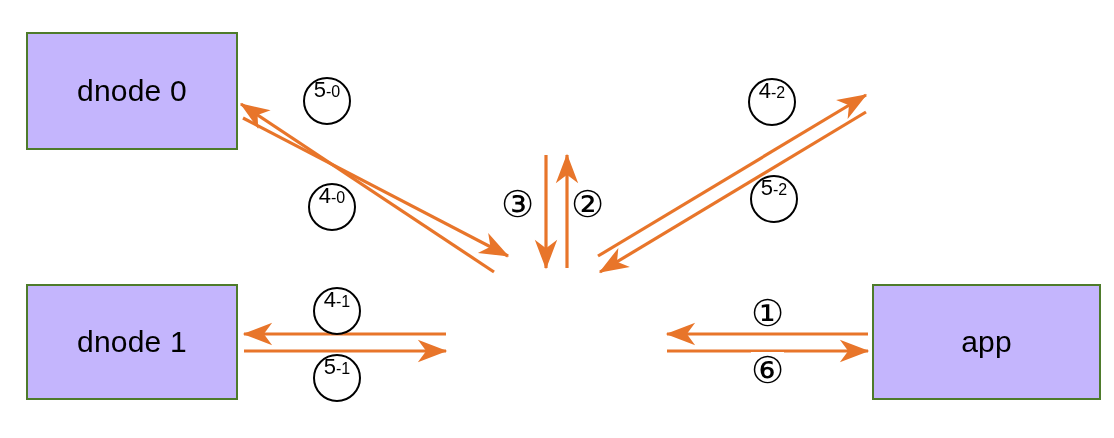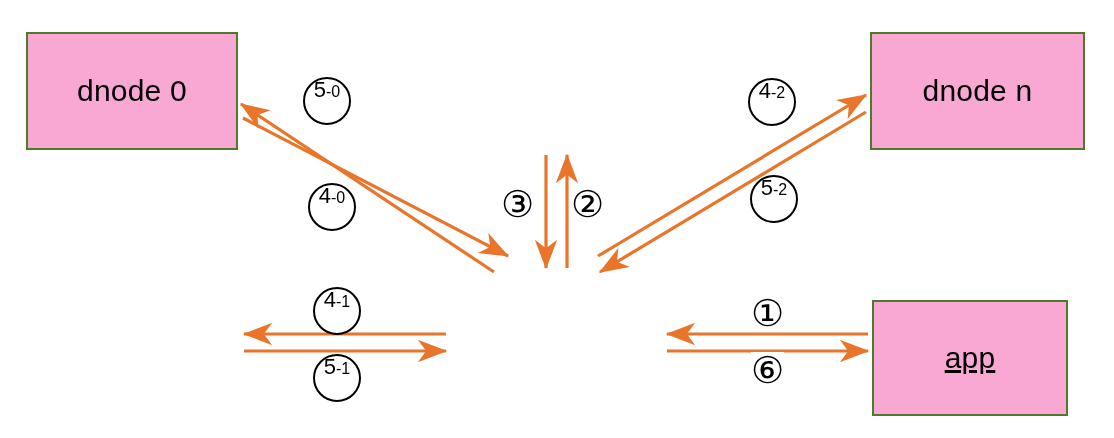--- a/index.html
+++ b/index.html
@@ -21,21 +21,21 @@
   #diagram-svg {
     position: absolute;
     left: 0;
     top: 0;
     width: 1114px;
     height: 438px;
   }
   .node-box {
     position: absolute;
     box-sizing: border-box;
-    background: #f9a8d4;
+    background: #c4b5fd;
     border: 2px solid #4e7b2b;
     display: flex;
     align-items: center;
     justify-content: center;
     color: #000000;
     font-size: 30px;
     font-family: "Liberation Sans", sans-serif;
     font-weight: 400;
     letter-spacing: 0.2px;
     z-index: 3;
@@ -104,27 +104,27 @@
     <line x1="868" y1="334" x2="667" y2="334" stroke="#e8752a" stroke-width="3.2" marker-end="url(#ah)"></line>
 
     <line x1="667" y1="351" x2="868" y2="351" stroke="#e8752a" stroke-width="3.2" marker-end="url(#ah)"></line>
   </svg>
 
   <div class="node-box" style="left:26px; top:32px; width:212px; height:118px;">
     <span>dnode 0</span>
   </div>
 
 
-  <div class="node-box" style="left:870px; top:32px; width:215px; height:118px;">
-    <span>dnode n</span>
+
+  <div class="node-box" style="left:26px; top:284px; width:212px; height:116px;">
+    <span>dnode 1</span>
   </div>
 
 
-
-  <div class="node-box" style="left:872px; top:300px; width:196px; height:116px;text-decoration:underline;">
+  <div class="node-box" style="left:872px; top:284px; width:229px; height:116px;">
     <span>app</span>
   </div>
 
   <div class="edge-label" style="left:303px; top:77px;">
     <span class="lbl-main">5</span>
       <span class="lbl-sub">-0</span>
   </div>
 
   <div class="edge-label" style="left:308px; top:183px;">
     <span class="lbl-main">4</span>

